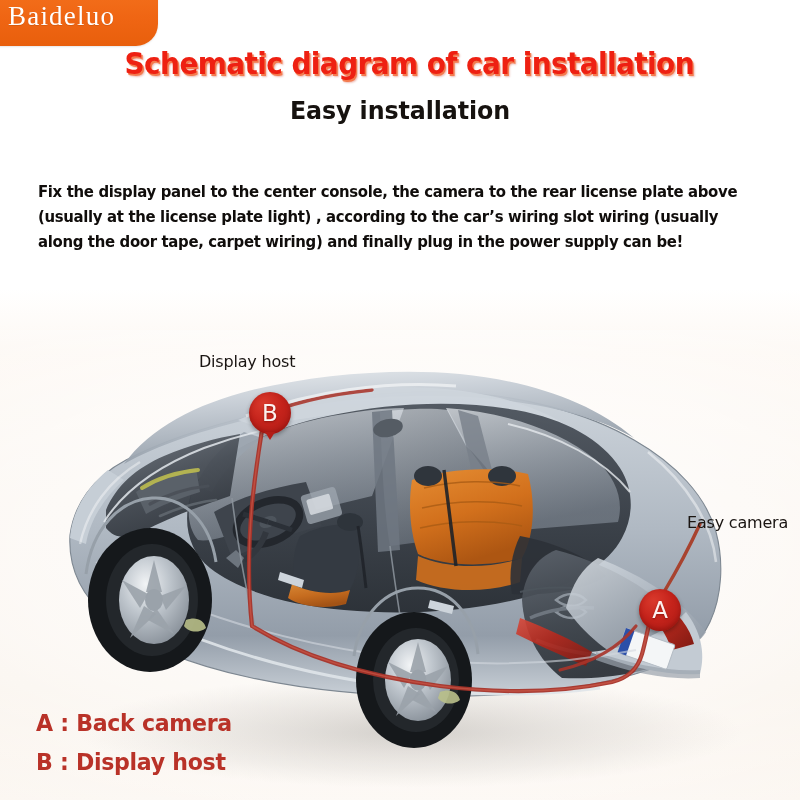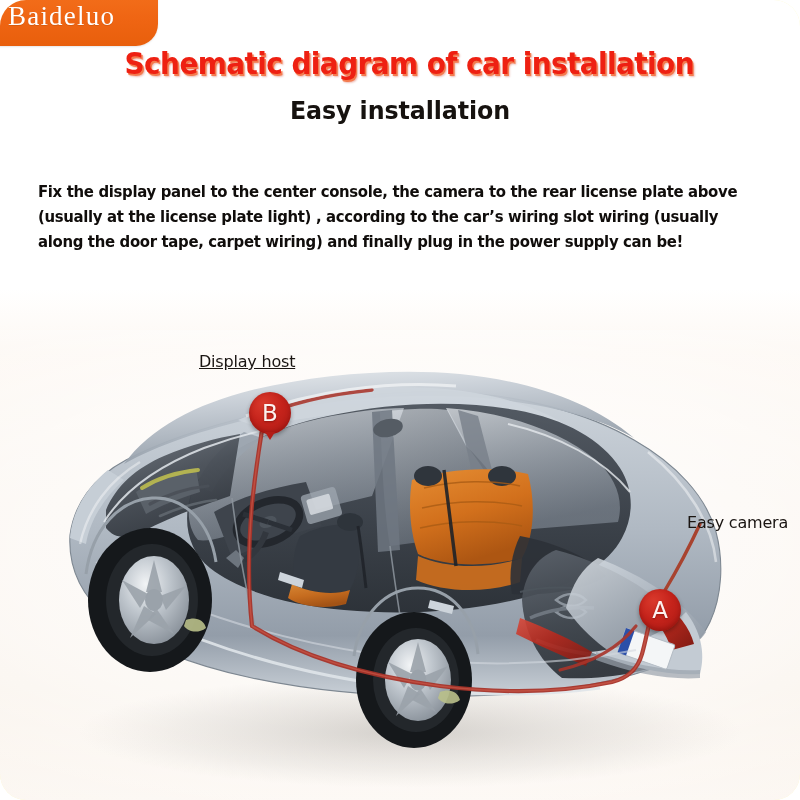--- a/index.html
+++ b/index.html
@@ -11,21 +11,20 @@
     overflow: hidden;
     font-family: "Liberation Sans", sans-serif;
   }
 
   #page {
     position: relative;
     width: 800px;
     height: 800px;
     background: #fef9c3;
     overflow: hidden;
-    border-radius: 26px;
   }
 
   
   #bg-wash {
     position: absolute;
     left: 0; top: 0; right: 0; bottom: 0;
     background:
       linear-gradient(180deg,
         #ffffff 0%,
         #ffffff 36%,
@@ -135,21 +134,21 @@
   .callout-label {
     position: absolute;
     font-family: "DejaVu Sans", sans-serif;
     font-size: 16px;
     font-weight: 400;
     color: #1a1512;
     white-space: nowrap;
     letter-spacing: -0.2px;
     z-index: 8;
   }
-  #label-display-host { left: 199px; top: 352px; text-decoration: underline; }
+  #label-display-host { left: 199px; top: 352px; }
   #label-back-camera  { left: 687px; top: 513px; }
 
   
   .marker {
     position: absolute;
     width: 42px;
     height: 42px;
     border-radius: 50%;
     background: radial-gradient(circle at 35% 28%, #d9392c 0%, #c5231b 45%, #ab1a14 100%);
     box-shadow: 0 2px 4px rgba(0,0,0,0.32), inset 0 -2px 5px rgba(90,5,0,0.35);
@@ -486,14 +485,18 @@
   <div class="callout-label" id="label-display-host">Display host</div>
   <div class="callout-label" id="label-back-camera">Easy camera</div>
 
   <div class="marker" id="marker-b">
     <span>B</span>
   </div>
   <div class="marker" id="marker-a">
     <span>A</span>
   </div>
 
+  <div id="legend">
+    <div class="legend-row">A : Back camera</div>
+    <div class="legend-row">B : Display host</div>
+  </div>
 
 </div>
 
 </body></html>

